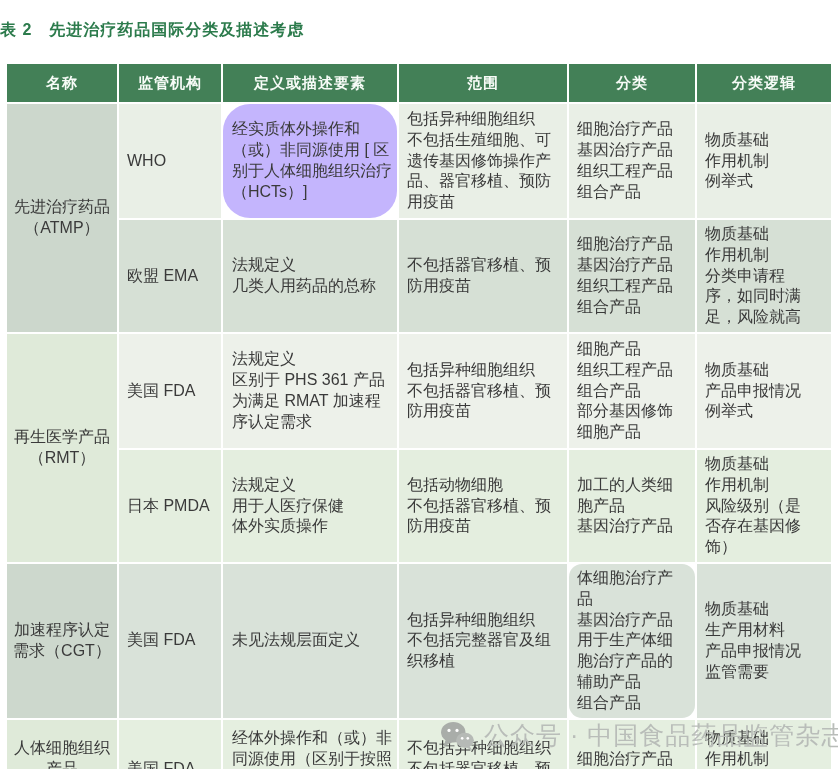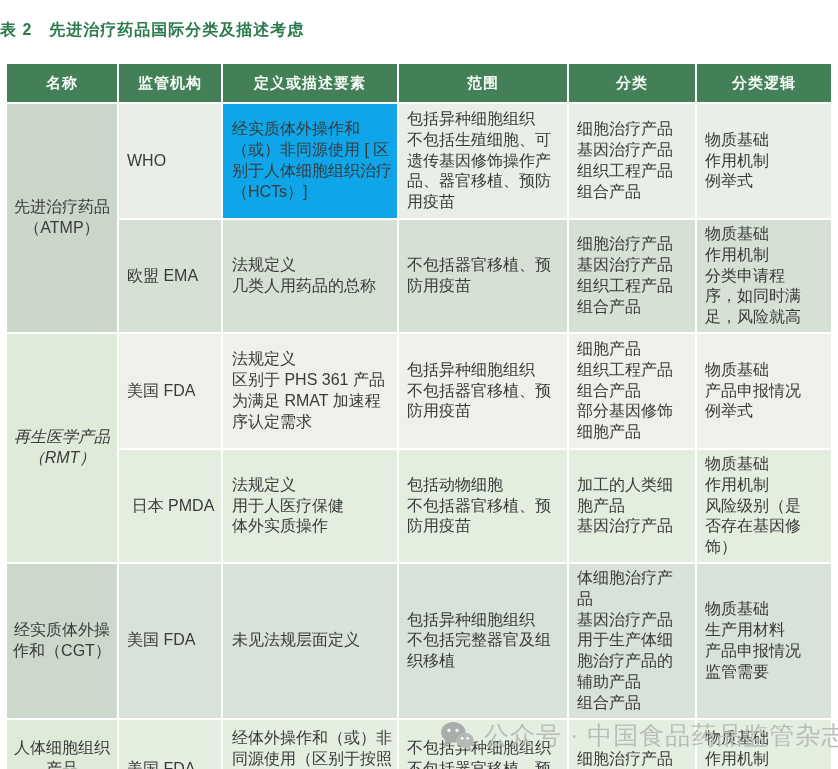--- a/index.html
+++ b/index.html
@@ -80,21 +80,21 @@
       <th>定义或描述要素</th>
       <th>范围</th>
       <th>分类</th>
       <th>分类逻辑</th>
     </tr>
   </thead>
   <tbody>
     <tr class="r0">
       <td class="name-cell" rowspan="2" style="background-color: rgb(204, 215, 204);">先进治疗药品（ATMP）</td>
       <td style="background-color: rgb(233, 239, 230); margin-left: 36px;">WHO</td>
-      <td class="def-cell" style="background-color: #0ea5e9;">经实质体外操作和（或）非同源使用 [ 区别于人体细胞组织治疗（HCTs）]</td>
+      <td class="def-cell" style="background-color: #c4b5fd; border-radius: 27px;">经实质体外操作和（或）非同源使用 [ 区别于人体细胞组织治疗（HCTs）]</td>
       <td class="scope-cell" style="background-color: rgb(233, 239, 230);">包括异种细胞组织
 不包括生殖细胞、可遗传基因修饰操作产品、器官移植、预防用疫苗</td>
       <td class="class-cell" style="background-color: rgb(233, 239, 230);">细胞治疗产品
 基因治疗产品
 组织工程产品
 组合产品</td>
       <td class="logic-cell" style="background-color: rgb(233, 239, 230);">物质基础
 作用机制
 例举式</td>
     </tr>
@@ -105,55 +105,55 @@
       <td class="scope-cell" style="background-color: rgb(214, 224, 213);">不包括器官移植、预防用疫苗</td>
       <td class="class-cell" style="background-color: rgb(214, 224, 213);">细胞治疗产品
 基因治疗产品
 组织工程产品
 组合产品</td>
       <td class="logic-cell" style="background-color: rgb(214, 224, 213);">物质基础
 作用机制
 分类申请程序，如同时满足，风险就高</td>
     </tr>
     <tr class="r2">
-      <td class="name-cell" rowspan="2" style="background-color: rgb(223, 234, 217); font-style: italic;">再生医学产品（RMT）</td>
+      <td class="name-cell" rowspan="2" style="background-color: rgb(223, 234, 217);">再生医学产品（RMT）</td>
       <td style="background-color: rgb(237, 241, 234);">美国 FDA</td>
       <td class="def-cell" style="background-color: rgb(237, 241, 234);">法规定义
 区别于 PHS 361 产品
 为满足 RMAT 加速程序认定需求</td>
       <td class="scope-cell" style="background-color: rgb(237, 241, 234);">包括异种细胞组织
 不包括器官移植、预防用疫苗</td>
       <td class="class-cell" style="background-color: rgb(237, 241, 234);">细胞产品
 组织工程产品
 组合产品
 部分基因修饰细胞产品</td>
       <td class="logic-cell" style="background-color: rgb(237, 241, 234);">物质基础
 产品申报情况
 例举式</td>
     </tr>
     <tr class="r3">
-      <td style="background-color: rgb(228, 238, 223); text-align: center;">日本 PMDA</td>
+      <td style="background-color: rgb(228, 238, 223);">日本 PMDA</td>
       <td class="def-cell" style="background-color: rgb(228, 238, 223);">法规定义
 用于人医疗保健
 体外实质操作</td>
       <td class="scope-cell" style="background-color: rgb(228, 238, 223);">包括动物细胞
 不包括器官移植、预防用疫苗</td>
       <td class="class-cell" style="background-color: rgb(228, 238, 223); margin-left: 8px;">加工的人类细胞产品
 基因治疗产品</td>
       <td class="logic-cell" style="background-color: rgb(228, 238, 223);">物质基础
 作用机制
 风险级别（是否存在基因修饰）</td>
     </tr>
     <tr class="r4">
-      <td class="name-cell" style="background-color: rgb(205, 216, 205);">经实质体外操作和（CGT）</td>
+      <td class="name-cell" style="background-color: rgb(205, 216, 205);">加速程序认定需求（CGT）</td>
       <td style="background-color: rgb(217, 226, 217);">美国 FDA</td>
       <td class="def-cell" style="background-color: rgb(217, 226, 217);">未见法规层面定义</td>
       <td class="scope-cell" style="background-color: rgb(217, 226, 217);">包括异种细胞组织
 不包括完整器官及组织移植</td>
-      <td class="class-cell" style="background-color: rgb(217, 226, 217);">体细胞治疗产品
+      <td class="class-cell" style="background-color: rgb(217, 226, 217); border-radius: 13px;">体细胞治疗产品
 基因治疗产品
 用于生产体细胞治疗产品的辅助产品
 组合产品</td>
       <td class="logic-cell" style="background-color: rgb(217, 226, 217);">物质基础
 生产用材料
 产品申报情况
 监管需要</td>
     </tr>
     <tr class="r5">
       <td class="name-cell" style="background-color: rgb(223, 234, 217);">人体细胞组织产品（HCT/Ps）</td>

